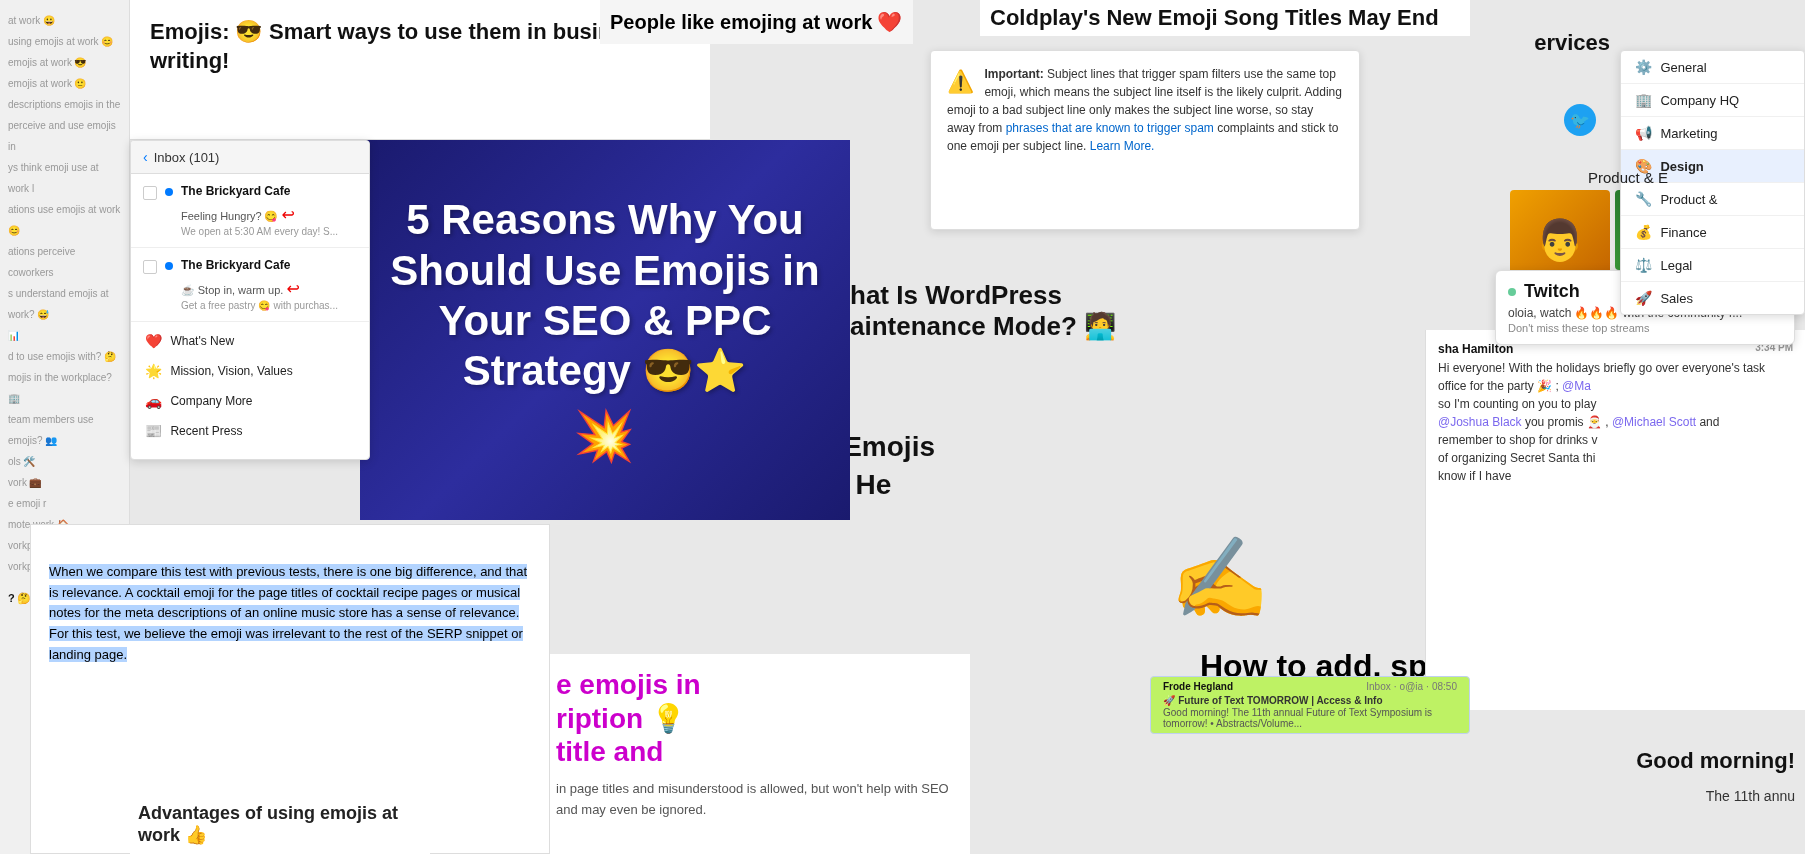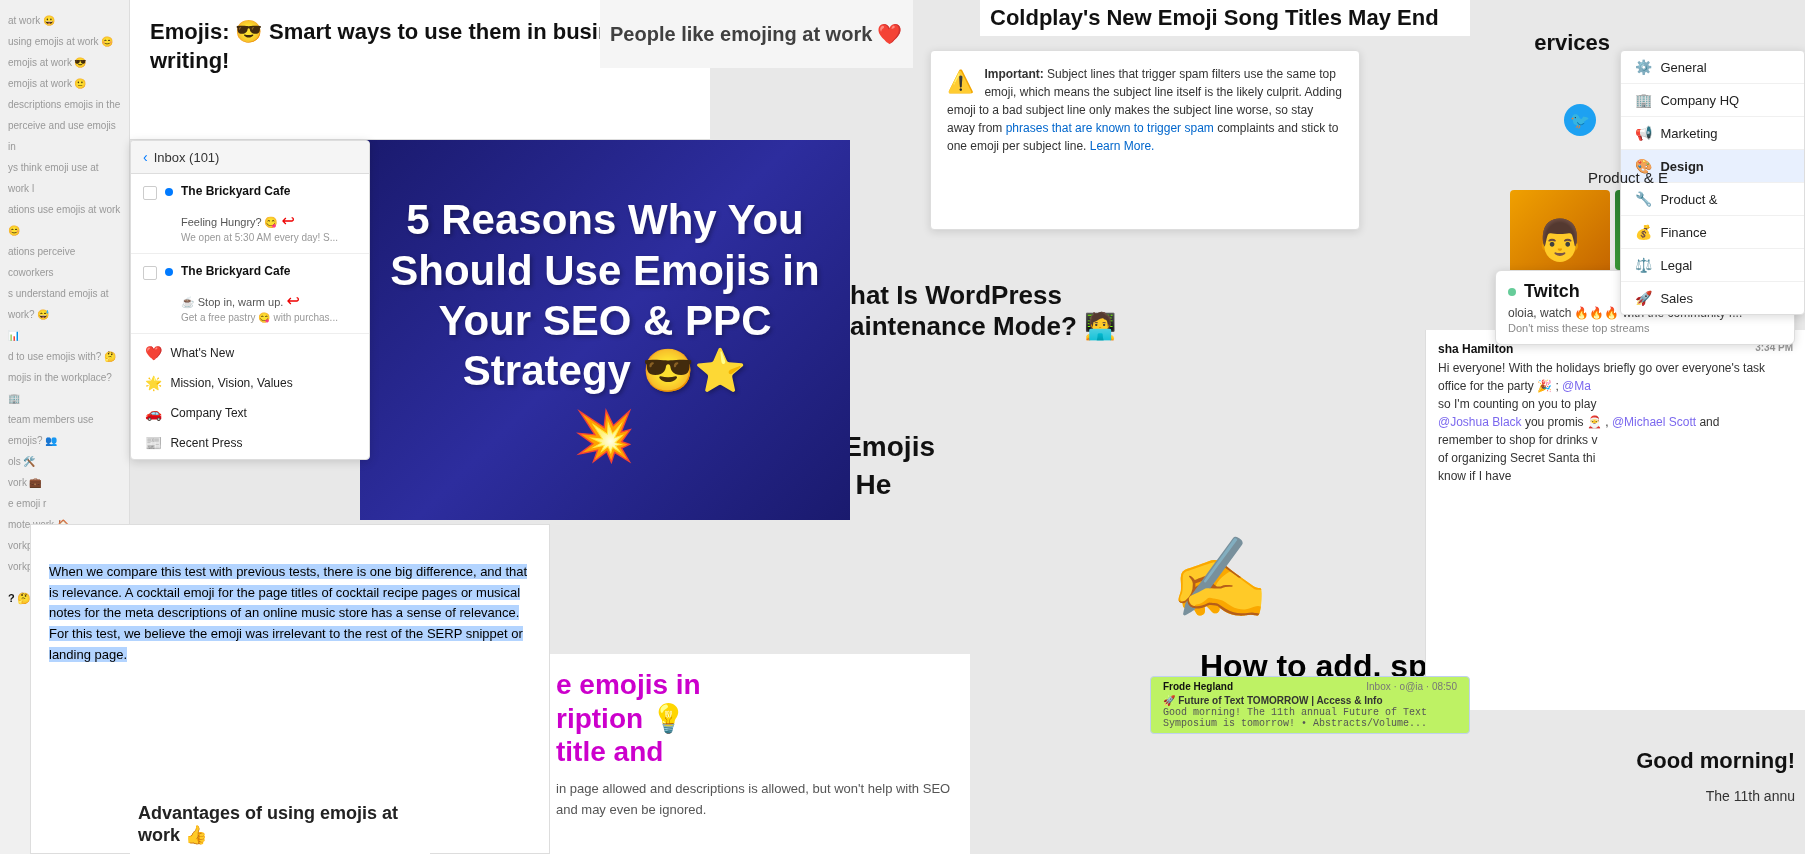--- a/index.html
+++ b/index.html
@@ -137,21 +137,21 @@
     }
     .email-content { flex: 1; }
     .email-sender {
       font-size: 12px;
       font-weight: 600;
       color: #111;
     }
     .email-subject {
       font-size: 11px;
       color: #555;
-      margin-top: 13px;
+      margin-top: 7px;
     }
     .email-preview {
       font-size: 10px;
       color: #999;
       margin-top: 2px;
     }
     .email-red-arrow {
       color: #e00;
       font-size: 16px;
     }
@@ -439,42 +439,42 @@
       z-index: 12;
     }
     .email-notif2-header {
       display: flex;
       justify-content: space-between;
       margin-bottom: 3px;
     }
     .email-notif2-sender { font-weight: 700; color: #111; }
     .email-notif2-time { color: #777; }
     .email-notif2-subject { font-weight: 600; margin-bottom: 1px; }
-    .email-notif2-preview { color: #555; font-family: Liberation Mono, monospace; }
+    .email-notif2-preview { color: #555; }
 
     
     .good-morning {
       position: absolute;
       bottom: 80px;
       right: 10px;
       font-size: 22px;
       font-weight: 700;
       color: #111;
       z-index: 8;
     }
 
     
     .people-text {
       position: absolute;
       top: 0;
       left: 600px;
       font-size: 20px;
       font-weight: 700;
-      color: #404040;
-      padding: 22px 10px;
+      color: #000000;
+      padding: 10px 10px;
       background: #f5f5f5;
       white-space: nowrap;
     }
 
     
     .coldplay-text {
       position: absolute;
       top: 0;
       left: 980px;
       font-size: 22px;
@@ -663,21 +663,21 @@
     <div class="email-menu-item">
       <span class="email-menu-icon">❤️</span>
       <span>What's New</span>
     </div>
     <div class="email-menu-item">
       <span class="email-menu-icon">🌟</span>
       <span>Mission, Vision, Values</span>
     </div>
     <div class="email-menu-item">
       <span class="email-menu-icon">🚗</span>
-      <span>Company Text</span>
+      <span>Company More</span>
     </div>
     <div class="email-menu-item">
       <span class="email-menu-icon">📰</span>
       <span>Recent Press</span>
     </div>
   </div>
 </div>
 
 <div class="warning-box">
   <span class="warning-icon">⚠️</span>
@@ -777,21 +777,21 @@
   <br>
   <p>
     <span class="highlight-text">When we compare this test with previous tests, there is one big difference, and that is relevance. A cocktail emoji for the page titles of cocktail recipe pages or musical notes for the meta descriptions of an online music store has a sense of relevance. For this test, we believe the emoji was irrelevant to the rest of the SERP snippet or landing page.</span>
   </p>
 </div>
 
 <div class="bottom-center-article">
   <h3>e emojis in</h3>
   <h3>ription <span class="lightbulb">💡</span></h3>
   <h3>title and</h3>
-  <p style="margin-top:10px; font-size:13px; color:#555;">in page allowed and descriptions is allowed, but won't help with SEO and may even be ignored.</p>
+  <p style="margin-top:10px; font-size:13px; color:#555;">in page titles and misunderstood is allowed, but won't help with SEO and may even be ignored.</p>
 </div>
 
 <div class="writing-emoji-area">
   <span>✍️</span>
 </div>
 
 <div class="how-to-heading">
   <span>How to add, split, and move</span>
 </div>
 

